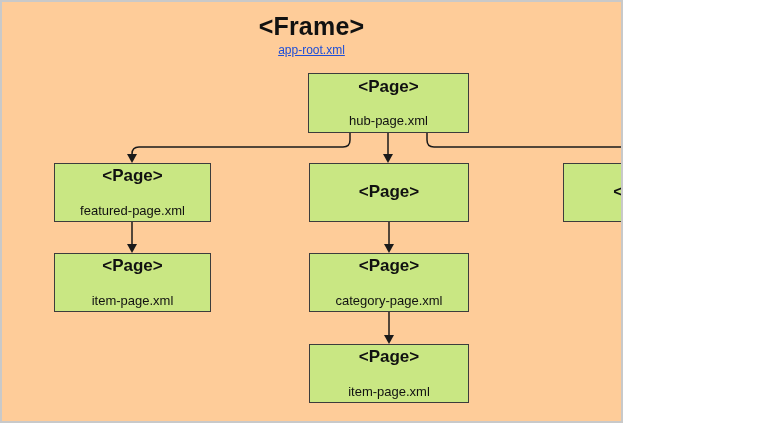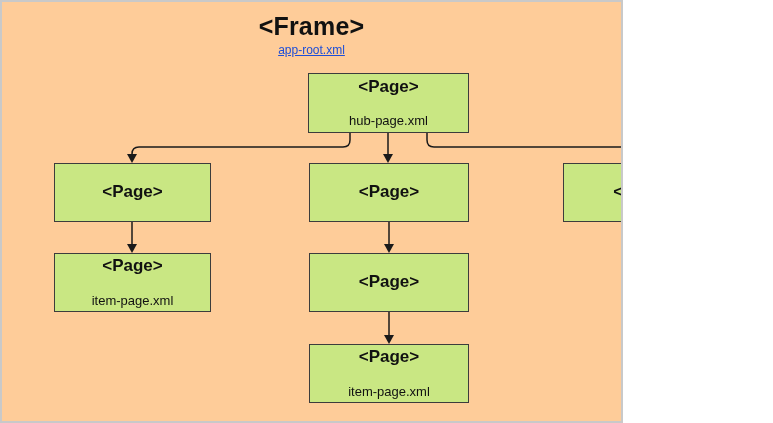--- a/index.html
+++ b/index.html
@@ -82,37 +82,39 @@
     <polygon points="382,333 392,333 387,342"></polygon>
   </svg>
 
   <div class="node n-hub">
     <span class="tag">&lt;Page&gt;</span>
     <span class="file">hub-page.xml</span>
   </div>
 
   <div class="node n-featured">
     <span class="tag">&lt;Page&gt;</span>
+    <span class="file">featured-page.xml</span>
   </div>
 
   <div class="node n-browse">
     <span class="tag">&lt;Page&gt;</span>
   </div>
 
   <div class="node n-search">
     <span class="tag">&lt;Page&gt;</span>
   </div>
 
   <div class="node n-item-left">
     <span class="tag">&lt;Page&gt;</span>
     <span class="file">item-page.xml</span>
   </div>
 
   <div class="node n-category">
     <span class="tag">&lt;Page&gt;</span>
+    <span class="file">category-page.xml</span>
   </div>
 
   <div class="node n-item-bottom">
     <span class="tag">&lt;Page&gt;</span>
     <span class="file">item-page.xml</span>
   </div>
 
 </div>
 
 </body></html>

